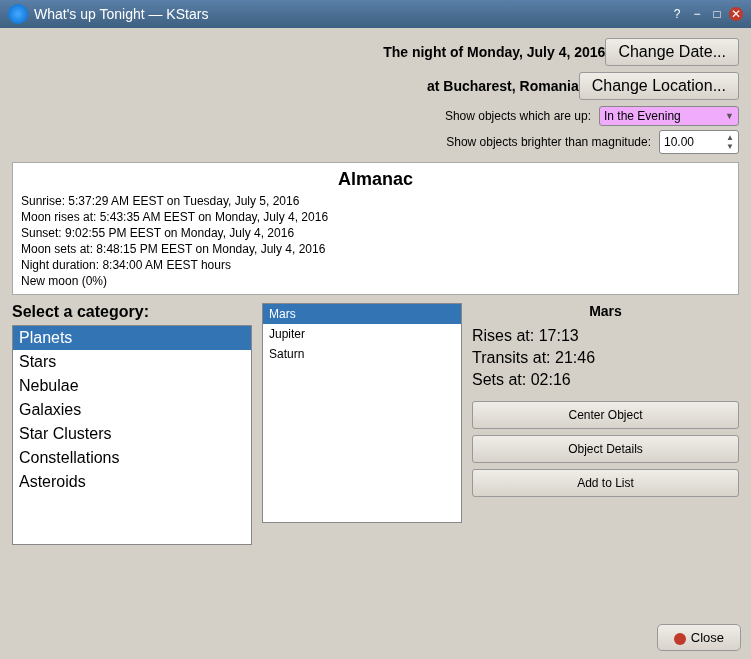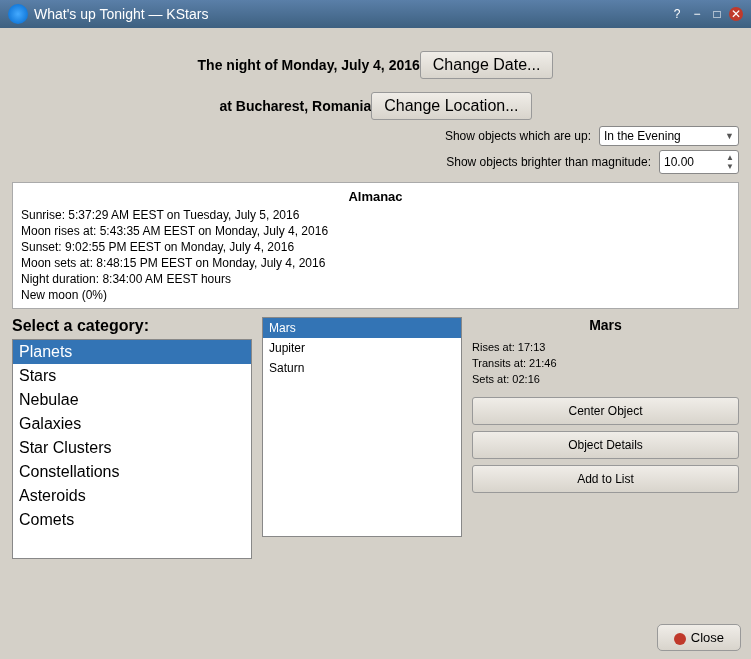--- a/index.html
+++ b/index.html
@@ -66,24 +66,23 @@
     #main {
       background: #d4d0c8;
       padding: 10px 12px;
       height: calc(659px - 28px);
       position: relative;
     }
 
     
     .top-row {
       display: flex;
-      justify-content: center;
+      justify-content: flex-end;
       align-items: center;
       margin-bottom: 6px;
-      margin-top: 13px;
     }
     .top-label {
       font-size: 14px;
       font-weight: bold;
       color: #000;
     }
     .action-btn {
       background: linear-gradient(to bottom, #f0ede8, #d8d4cc);
       border: 1px solid #999;
       border-radius: 3px;
@@ -100,21 +99,21 @@
       align-items: center;
       justify-content: flex-end;
       margin-bottom: 4px;
       gap: 8px;
     }
     .options-label {
       font-size: 12px;
       color: #000;
     }
     .combo-box {
-      background: #ffffff;
+      background: #f0abfc;
       border: 1px solid #888;
       border-radius: 3px;
       padding: 2px 4px;
       font-size: 12px;
       display: flex;
       align-items: center;
       gap: 4px;
       cursor: pointer;
       min-width: 140px;
     }
@@ -144,21 +143,21 @@
     
     .almanac-section {
       border: 1px solid #aaa;
       background: white;
       margin: 8px 0;
       padding: 6px 8px;
     }
     .almanac-title {
       text-align: center;
       font-weight: bold;
-      font-size: 13px;
+      font-size: 18px;
       margin-bottom: 4px;
     }
     .almanac-grid {
       display: grid;
       grid-template-columns: 1fr;
       gap: 2px 8px;
       font-size: 12px;
     }
 
     
@@ -212,21 +211,21 @@
       display: flex;
       flex-direction: column;
     }
     .detail-name {
       font-weight: bold;
       font-size: 14px;
       text-align: center;
       margin-bottom: 8px;
     }
     .detail-info {
-      font-size: 11px;
+      font-size: 16px;
       margin-bottom: 4px;
     }
     .detail-buttons {
       display: flex;
       flex-direction: column;
       gap: 6px;
       margin-top: 8px;
     }
     .detail-btn {
       background: linear-gradient(to bottom, #f0ede8, #d8d4cc);
@@ -329,21 +328,20 @@
     <div class="category-list">
       <div class="section-header">Select a category:</div>
       <div class="list-container">
         <div class="list-item selected">Planets</div>
         <div class="list-item">Stars</div>
         <div class="list-item">Nebulae</div>
         <div class="list-item">Galaxies</div>
         <div class="list-item">Star Clusters</div>
         <div class="list-item">Constellations</div>
         <div class="list-item">Asteroids</div>
-        <div class="list-item">Comets</div>
       </div>
     </div>
 
     <div class="objects-list">
       <div class="list-container">
         <div class="object-item selected">Mars</div>
         <div class="object-item">Jupiter</div>
         <div class="object-item">Saturn</div>
       </div>
     </div>

